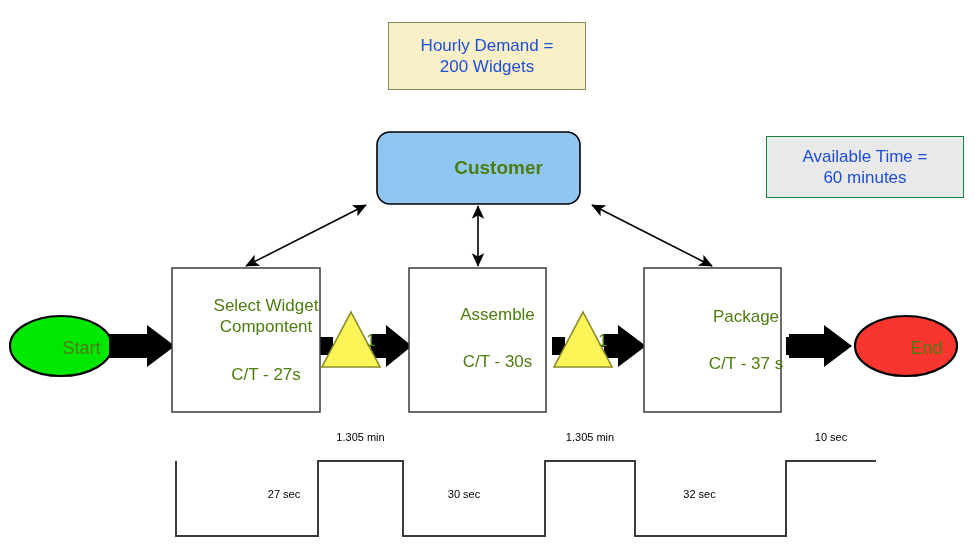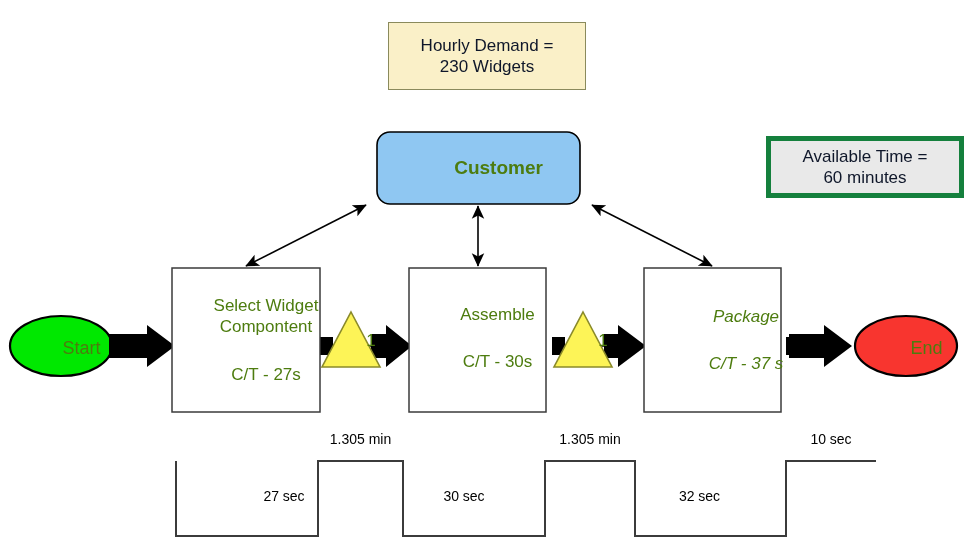--- a/index.html
+++ b/index.html
@@ -41,33 +41,33 @@
   .info-box {
     position: absolute;
     box-sizing: border-box;
     display: flex;
     flex-direction: column;
     align-items: center;
     justify-content: center;
     text-align: center;
     font-size: 17px;
     line-height: 1.25;
-    color: #0f172a;
+    color: #1d4ed8;
   }
   #demand-box {
     left: 388px; top: 22px;
     width: 198px; height: 68px;
     background: #faf0c8;
     border: 1px solid #8a8a5c;
   }
   #time-box {
     left: 766px; top: 136px;
     width: 198px; height: 62px;
     background: #e9e9e9;
-    border: 5px solid #15803d;
+    border: 1px solid #15803d;
   }
 
   
   #customer-label {
     left: 377px; top: 132px;
     width: 203px; height: 72px;
     font-size: 19px;
     font-weight: bold;
   }
 
@@ -83,36 +83,36 @@
     font-size: 17px;
     line-height: 1.25;
   }
   .process-title { display: block; }
   .process-ct {
     display: block;
     margin-top: 26px;
   }
   #proc-0-label { left: 172px; top: 268px; width: 148px; height: 144px; }
   #proc-1-label { left: 409px; top: 268px; width: 137px; height: 140px; }
-  #proc-2-label { left: 644px; top: 268px; width: 164px; height: 144px; font-style: italic; }
+  #proc-2-label { left: 644px; top: 268px; width: 164px; height: 144px; }
 
   
   .inventory-label {
     font-size: 17px;
     width: 46px;
     height: 20px;
     justify-content: center;
   }
   #inv-0-label { left: 328px; top: 331px; }
   #inv-1-label { left: 560px; top: 331px; }
 
   
   .ladder-text {
     position: absolute;
-    font-size: 14px;
+    font-size: 11px;
     color: #000000;
     text-align: center;
     white-space: nowrap;
     pointer-events: none;
   }
   .ladder-low  { top: 488px; }
   .ladder-high { top: 431px; }
 </style>
 </head>
 <body>
@@ -168,21 +168,21 @@
 
     <g fill="none" stroke="#3b3b3b" stroke-width="2">
       <path d="M176,461 L176,536 L318,536 L318,461 L403,461
                L403,536 L545,536 L545,461 L635,461
                L635,536 L786,536 L786,461 L876,461"></path>
     </g>
   </svg>
 
   <div class="info-box" id="demand-box">
     <span>Hourly Demand =</span>
-    <span>230 Widgets</span>
+    <span>200 Widgets</span>
   </div>
 
   <div class="info-box" id="time-box">
     <span>Available Time =</span>
     <span>60 minutes</span>
   </div>
 
   <div class="node-label" id="customer-label">Customer</div>
 
   <div class="node-label terminator-label" id="end-label">End</div>

